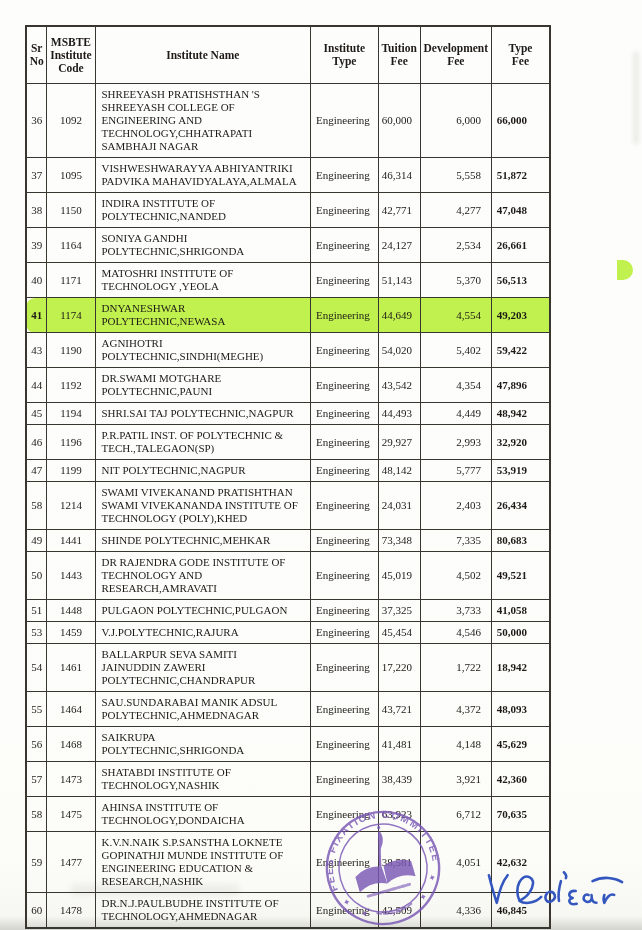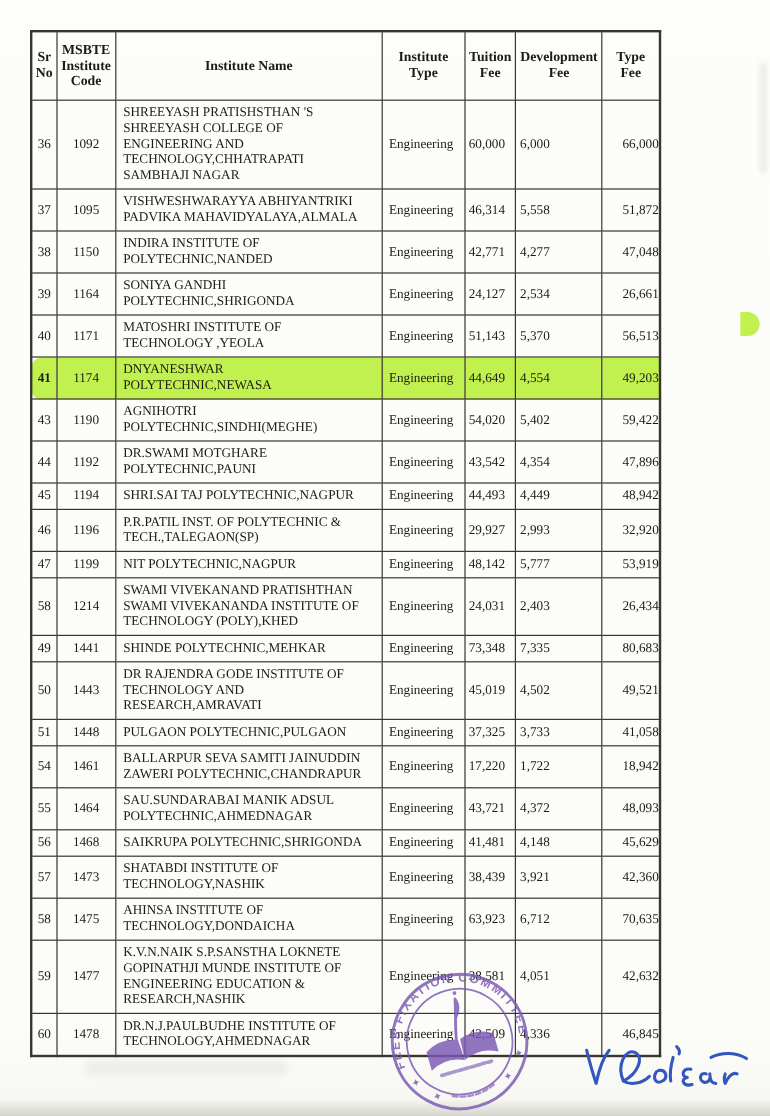--- a/index.html
+++ b/index.html
@@ -22,22 +22,22 @@
   th,td{border:1px solid var(--border);}
   th{
     font-weight:bold;font-size:11.5px;line-height:13px;white-space:pre-line;
     text-align:center;vertical-align:middle;padding:5px 1px;height:46px;
   }
   td{font-size:11px;line-height:13px;vertical-align:middle;padding:4px 3px;}
   .c-sr,.c-code{text-align:center;}
   .c-name{text-align:left;padding-left:6px;padding-right:12px;margin-left:24px;}
   .c-type{text-align:left;padding-left:5px;}
   .c-tuition{text-align:left;}
-  .c-dev{text-align:left;padding-right:10px;margin-left:32px;}
-  .c-total{text-align:right;padding-right:0;}
+  .c-dev{text-align:right;padding-right:10px;margin-left:32px;}
+  .c-total{text-align:right;padding-right:22px;font-weight:bold;}
   tr.hl td{background:var(--hl);}
   tr.hl td:first-child{border-radius:9px 0 0 9px;font-weight:bold;}
   .hl-tail{
     position:absolute;width:16px;background:var(--hl);
     border-radius:0 10px 10px 0;z-index:1;
   }
   .stamp{
     position:absolute;left:321px;top:806px;width:124px;height:124px;
     transform:rotate(-16deg);z-index:5;opacity:.82;
   }
@@ -226,20 +226,29 @@
           <tr>
             <td class="c-sr">51</td>
             <td class="c-code">1448</td>
             <td class="c-name">PULGAON POLYTECHNIC,PULGAON</td>
             <td class="c-type">Engineering</td>
             <td class="c-tuition">37,325</td>
             <td class="c-dev">3,733</td>
             <td class="c-total">41,058</td>
           </tr>
           <tr>
+            <td class="c-sr">53</td>
+            <td class="c-code">1459</td>
+            <td class="c-name">V.J.POLYTECHNIC,RAJURA</td>
+            <td class="c-type">Engineering</td>
+            <td class="c-tuition">45,454</td>
+            <td class="c-dev">4,546</td>
+            <td class="c-total">50,000</td>
+          </tr>
+          <tr>
             <td class="c-sr">54</td>
             <td class="c-code">1461</td>
             <td class="c-name">BALLARPUR SEVA SAMITI JAINUDDIN ZAWERI POLYTECHNIC,CHANDRAPUR</td>
             <td class="c-type">Engineering</td>
             <td class="c-tuition">17,220</td>
             <td class="c-dev">1,722</td>
             <td class="c-total">18,942</td>
           </tr>
           <tr>
             <td class="c-sr">55</td>

